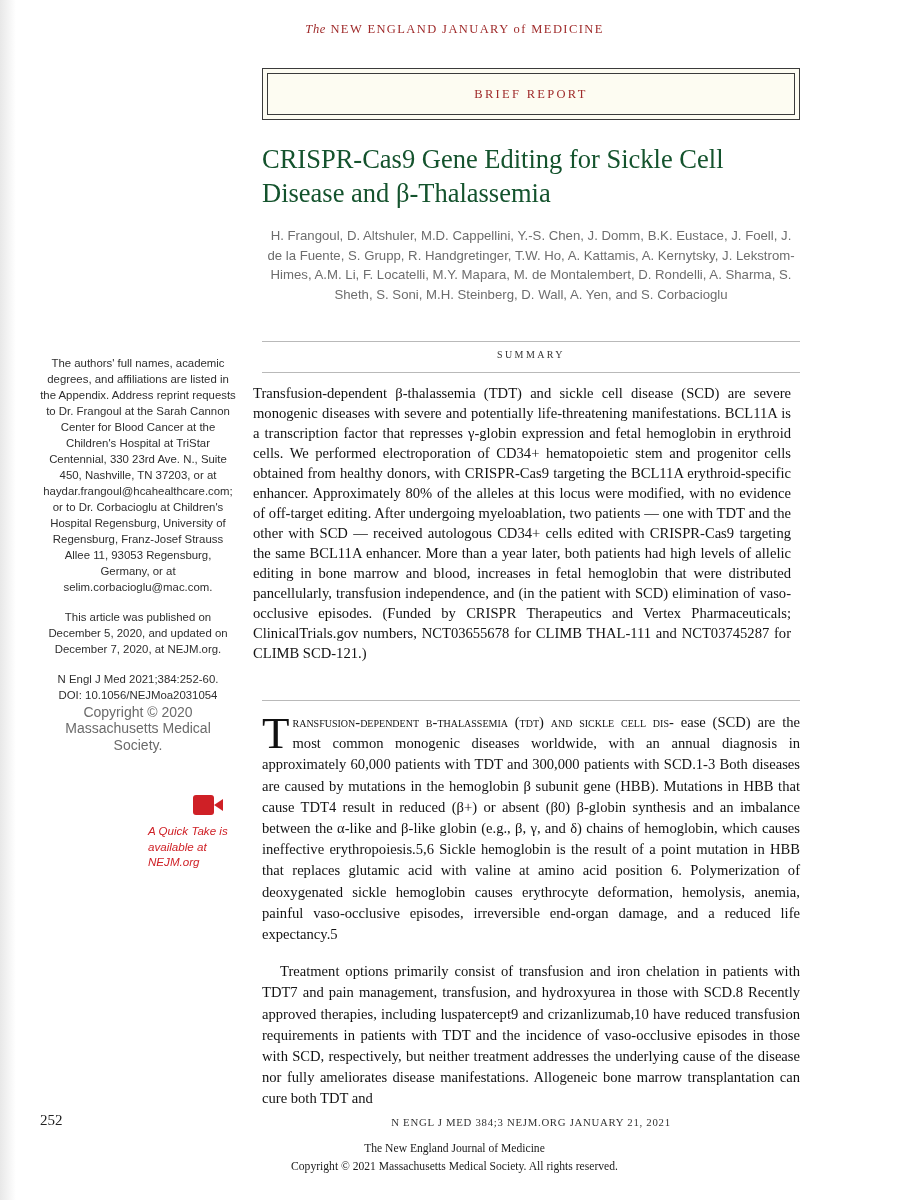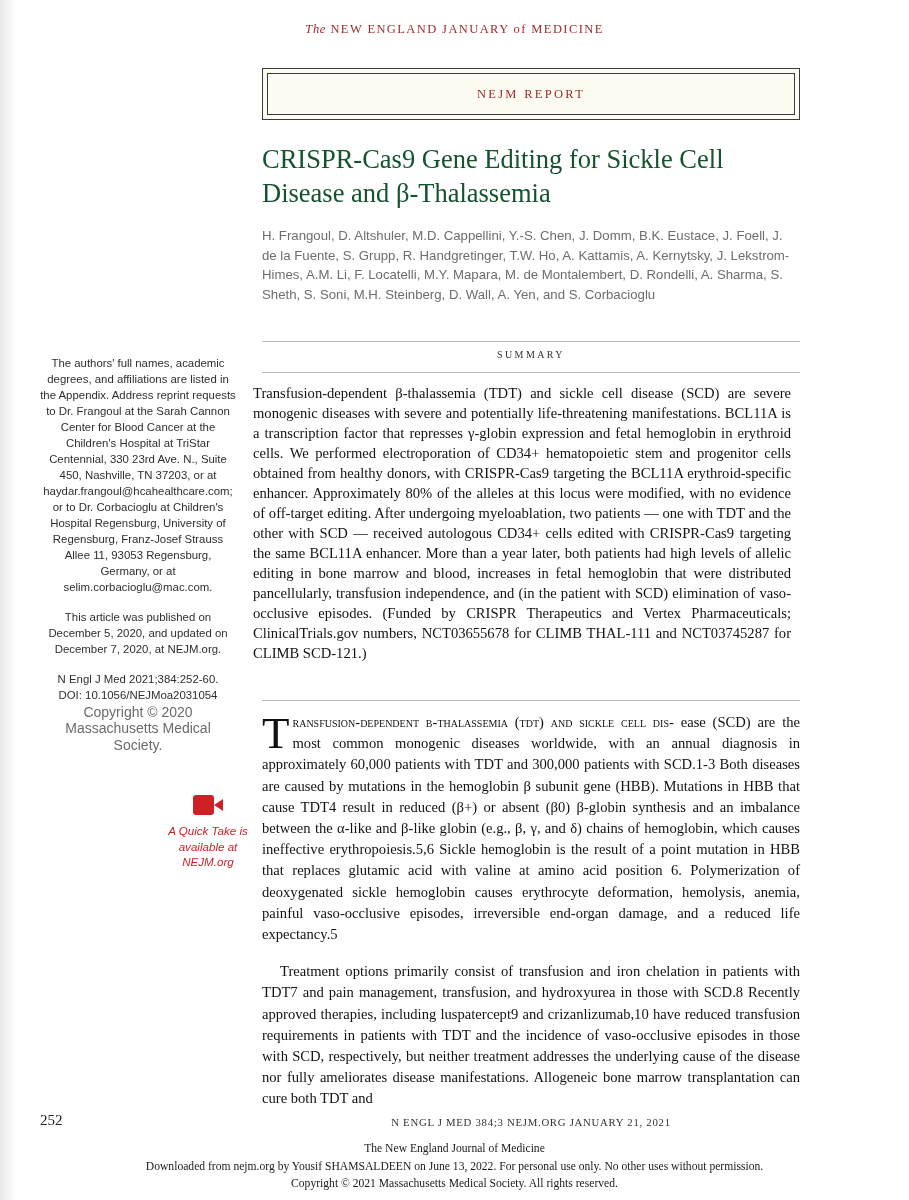--- a/index.html
+++ b/index.html
@@ -74,20 +74,21 @@
     font-size: 26.5px;
     line-height: 34px;
     color: #14532d;
     font-family: Liberation Serif, serif;
   }
   .authors {
     position: absolute;
     left: 262px;
     top: 226px;
     width: 538px;
+    text-align: center;
     font-family: "Liberation Sans", sans-serif;
     font-size: 13.2px;
     line-height: 19.5px;
     color: #6d6d6d;
   }
   
   .summary-rule-top {
     position: absolute;
     left: 262px;
     top: 341px;
@@ -145,21 +146,21 @@
   .left-col .copyright {
     color: #6b6b6b;
     font-size: 14px;
   }
   
   .quicktake {
     position: absolute;
     left: 148px;
     top: 795px;
     width: 120px;
-    text-align: center;
+    text-align: left;
   }
   .qt-icon {
     width: 30px;
     height: 20px;
     margin: 0 auto 8px auto;
     position: relative;
   }
   .qt-icon .body {
     position: absolute;
     left: 0; top: 0;
@@ -245,21 +246,21 @@
 
   <div class="edge-shadow-left"></div>
 
   <div class="masthead">
     <span class="italic">The</span>
     <span>NEW ENGLAND JANUARY of MEDICINE</span>
   </div>
 
   <div class="brief-box">
     <div class="brief-box-inner">
-      <span class="brief-label">NEJM REPORT</span>
+      <span class="brief-label">BRIEF REPORT</span>
     </div>
   </div>
 
   <div class="title">CRISPR-Cas9 Gene Editing for Sickle Cell Disease and β-Thalassemia</div>
 
   <div class="authors">H. Frangoul, D. Altshuler, M.D. Cappellini, Y.-S. Chen, J. Domm, B.K. Eustace, J. Foell, J. de la Fuente, S. Grupp, R. Handgretinger, T.W. Ho, A. Kattamis, A. Kernytsky, J. Lekstrom-Himes, A.M. Li, F. Locatelli, M.Y. Mapara, M. de Montalembert, D. Rondelli, A. Sharma, S. Sheth, S. Soni, M.H. Steinberg, D. Wall, A. Yen, and S. Corbacioglu</div>
 
   <div class="summary-rule-top"></div>
   <div class="summary-label">SUMMARY</div>
   <div class="summary-rule-mid"></div>
@@ -290,17 +291,16 @@
     <p style="margin:0;">
       <span class="dropcap">T</span><span class="smallcaps">ransfusion-dependent β-thalassemia (tdt) and sickle cell dis-</span> <span>ease (SCD) are the most common monogenic diseases worldwide, with an annual diagnosis in approximately 60,000 patients with TDT and 300,000 patients with SCD.1-3 Both diseases are caused by mutations in the hemoglobin β subunit gene (HBB). Mutations in HBB that cause TDT4 result in reduced (β+) or absent (β0) β-globin synthesis and an imbalance between the α-like and β-like globin (e.g., β, γ, and δ) chains of hemoglobin, which causes ineffective erythropoiesis.5,6 Sickle hemoglobin is the result of a point mutation in HBB that replaces glutamic acid with valine at amino acid position 6. Polymerization of deoxygenated sickle hemoglobin causes erythrocyte deformation, hemolysis, anemia, painful vaso-occlusive episodes, irreversible end-organ damage, and a reduced life expectancy.5</span>
     </p>
     <p class="para2">Treatment options primarily consist of transfusion and iron chelation in patients with TDT7 and pain management, transfusion, and hydroxyurea in those with SCD.8 Recently approved therapies, including luspatercept9 and crizanlizumab,10 have reduced transfusion requirements in patients with TDT and the incidence of vaso-occlusive episodes in those with SCD, respectively, but neither treatment addresses the underlying cause of the disease nor fully ameliorates disease manifestations. Allogeneic bone marrow transplantation can cure both TDT and</p>
   </div>
 
   <div class="folio">252</div>
   <div class="runfoot">N ENGL J MED 384;3   NEJM.ORG   JANUARY 21, 2021</div>
   <div class="bottom-note">
     <div>The New England Journal of Medicine</div>
-    <div>Downloaded from nejm.org by Yousif SHAMSALDEEN on June 13, 2022. For personal use only. No other uses without permission.</div>
     <div>Copyright © 2021 Massachusetts Medical Society. All rights reserved.</div>
   </div>
 
 </div>
 
 </body></html>

